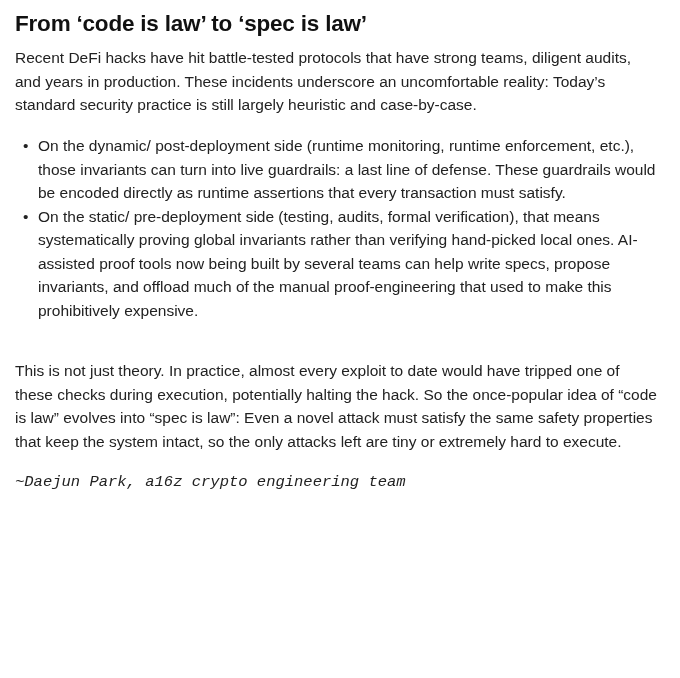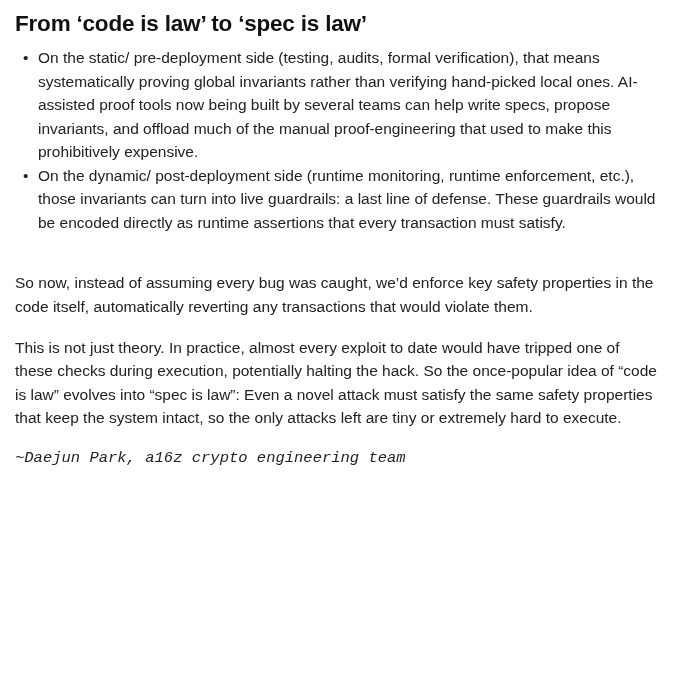--- a/index.html
+++ b/index.html
@@ -48,25 +48,25 @@
     margin: 0;
     font-family: Liberation Mono, monospace;
   }
 </style>
 </head>
 <body>
 
 <div class="page">
   <h1 class="article-title">From ‘code is law’ to ‘spec is law’</h1>
 
+  <p>Recent DeFi hacks have hit battle-tested protocols that have strong teams, diligent audits, and years in production. These incidents underscore an uncomfortable reality: Today’s standard security practice is still largely heuristic and case-by-case.</p>
 
 
   <ul class="bullets">
+    <li>On the dynamic/ post-deployment side (runtime monitoring, runtime enforcement, etc.), those invariants can turn into live guardrails: a last line of defense. These guardrails would be encoded directly as runtime assertions that every transaction must satisfy.</li>
     <li>On the static/ pre-deployment side (testing, audits, formal verification), that means systematically proving global invariants rather than verifying hand-picked local ones. AI-assisted proof tools now being built by several teams can help write specs, propose invariants, and offload much of the manual proof-engineering that used to make this prohibitively expensive.</li>
-    <li>On the dynamic/ post-deployment side (runtime monitoring, runtime enforcement, etc.), those invariants can turn into live guardrails: a last line of defense. These guardrails would be encoded directly as runtime assertions that every transaction must satisfy.</li>
   </ul>
 
-  <p>So now, instead of assuming every bug was caught, we’d enforce key safety properties in the code itself, automatically reverting any transactions that would violate them.</p>
 
   <p>This is not just theory. In practice, almost every exploit to date would have tripped one of these checks during execution, potentially halting the hack. So the once-popular idea of “code is law” evolves into “spec is law”: Even a novel attack must satisfy the same safety properties that keep the system intact, so the only attacks left are tiny or extremely hard to execute.</p>
 
   <p class="signature">~Daejun Park, a16z crypto engineering team</p>
 </div>
 
 </body></html>

